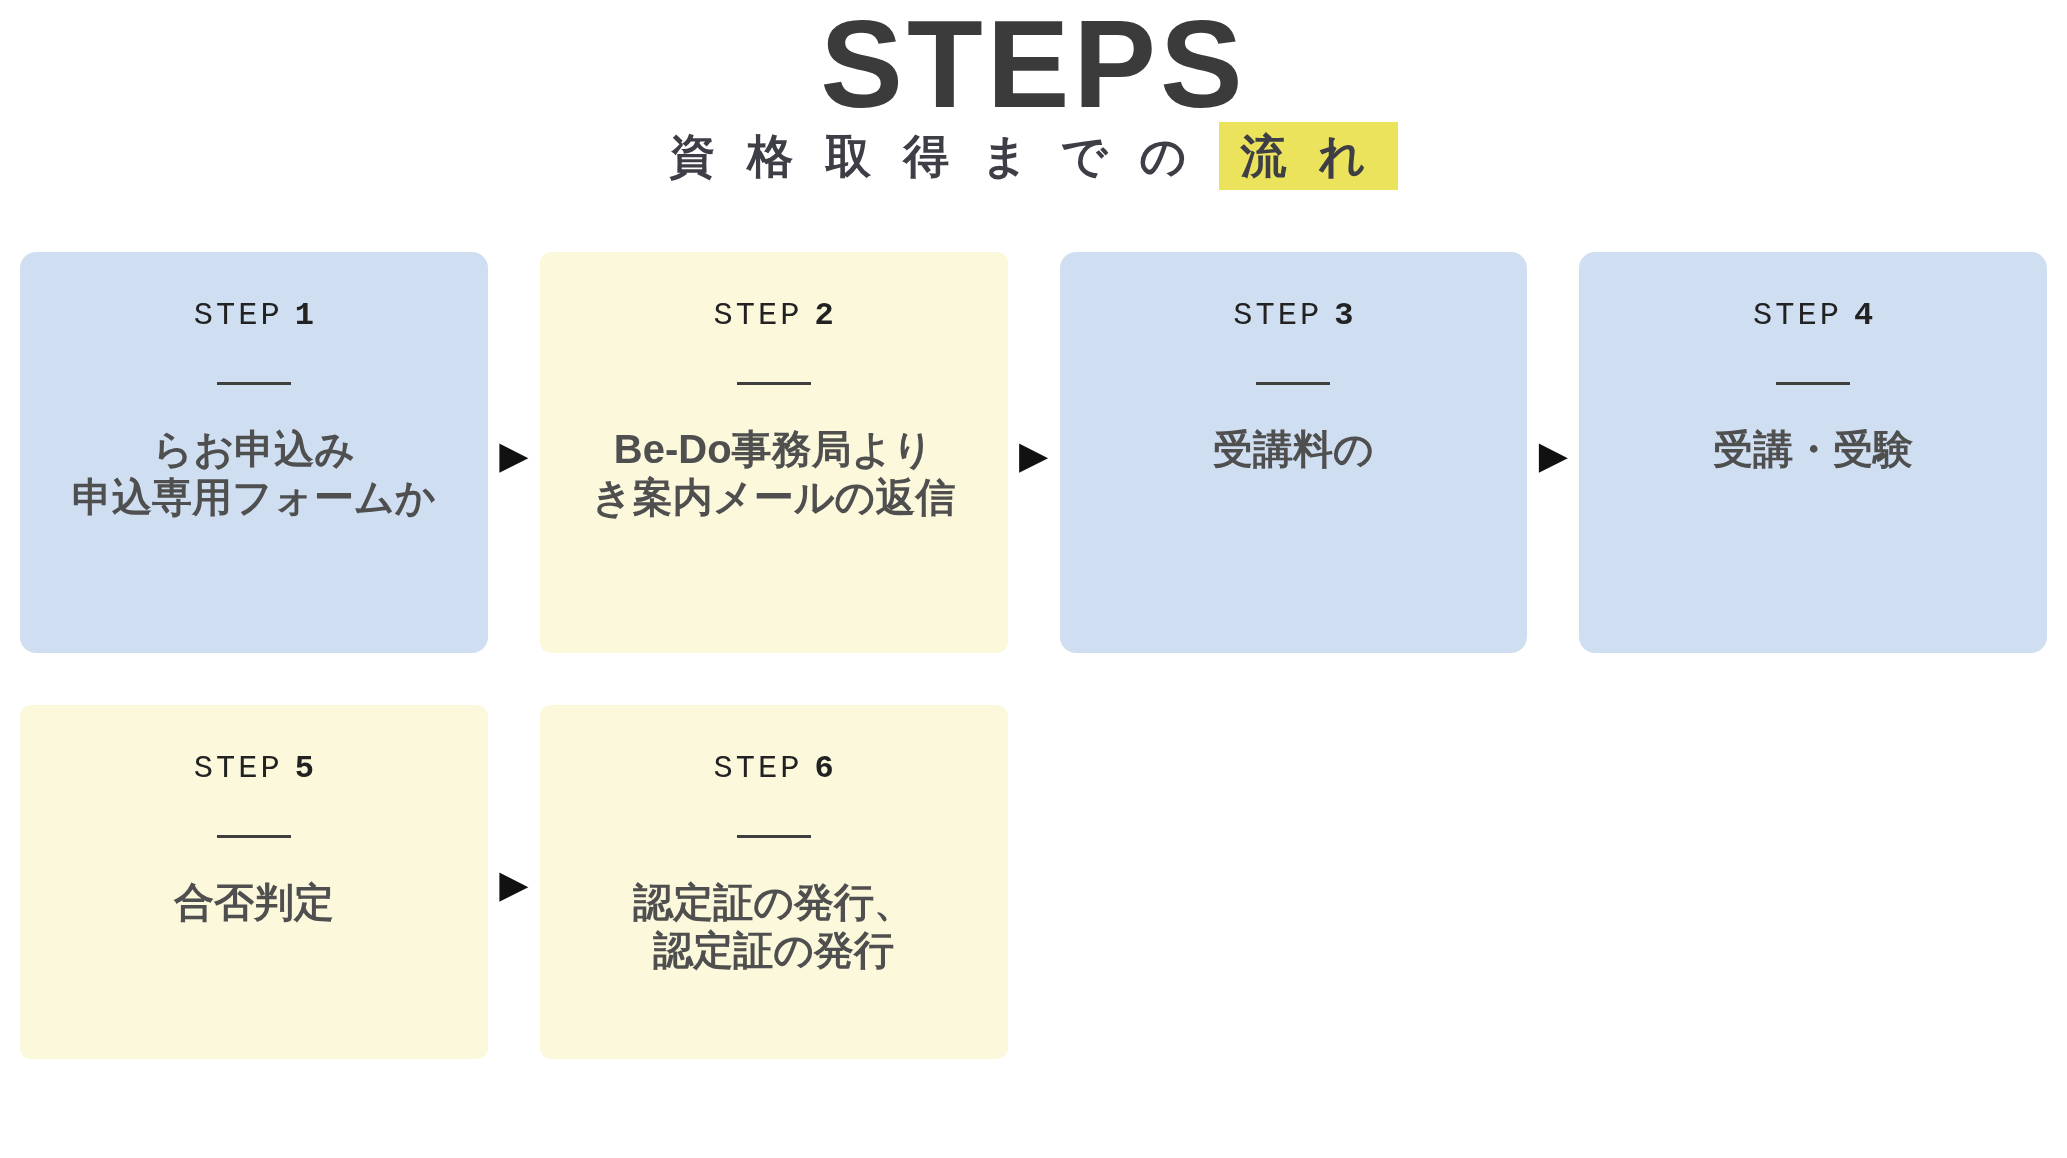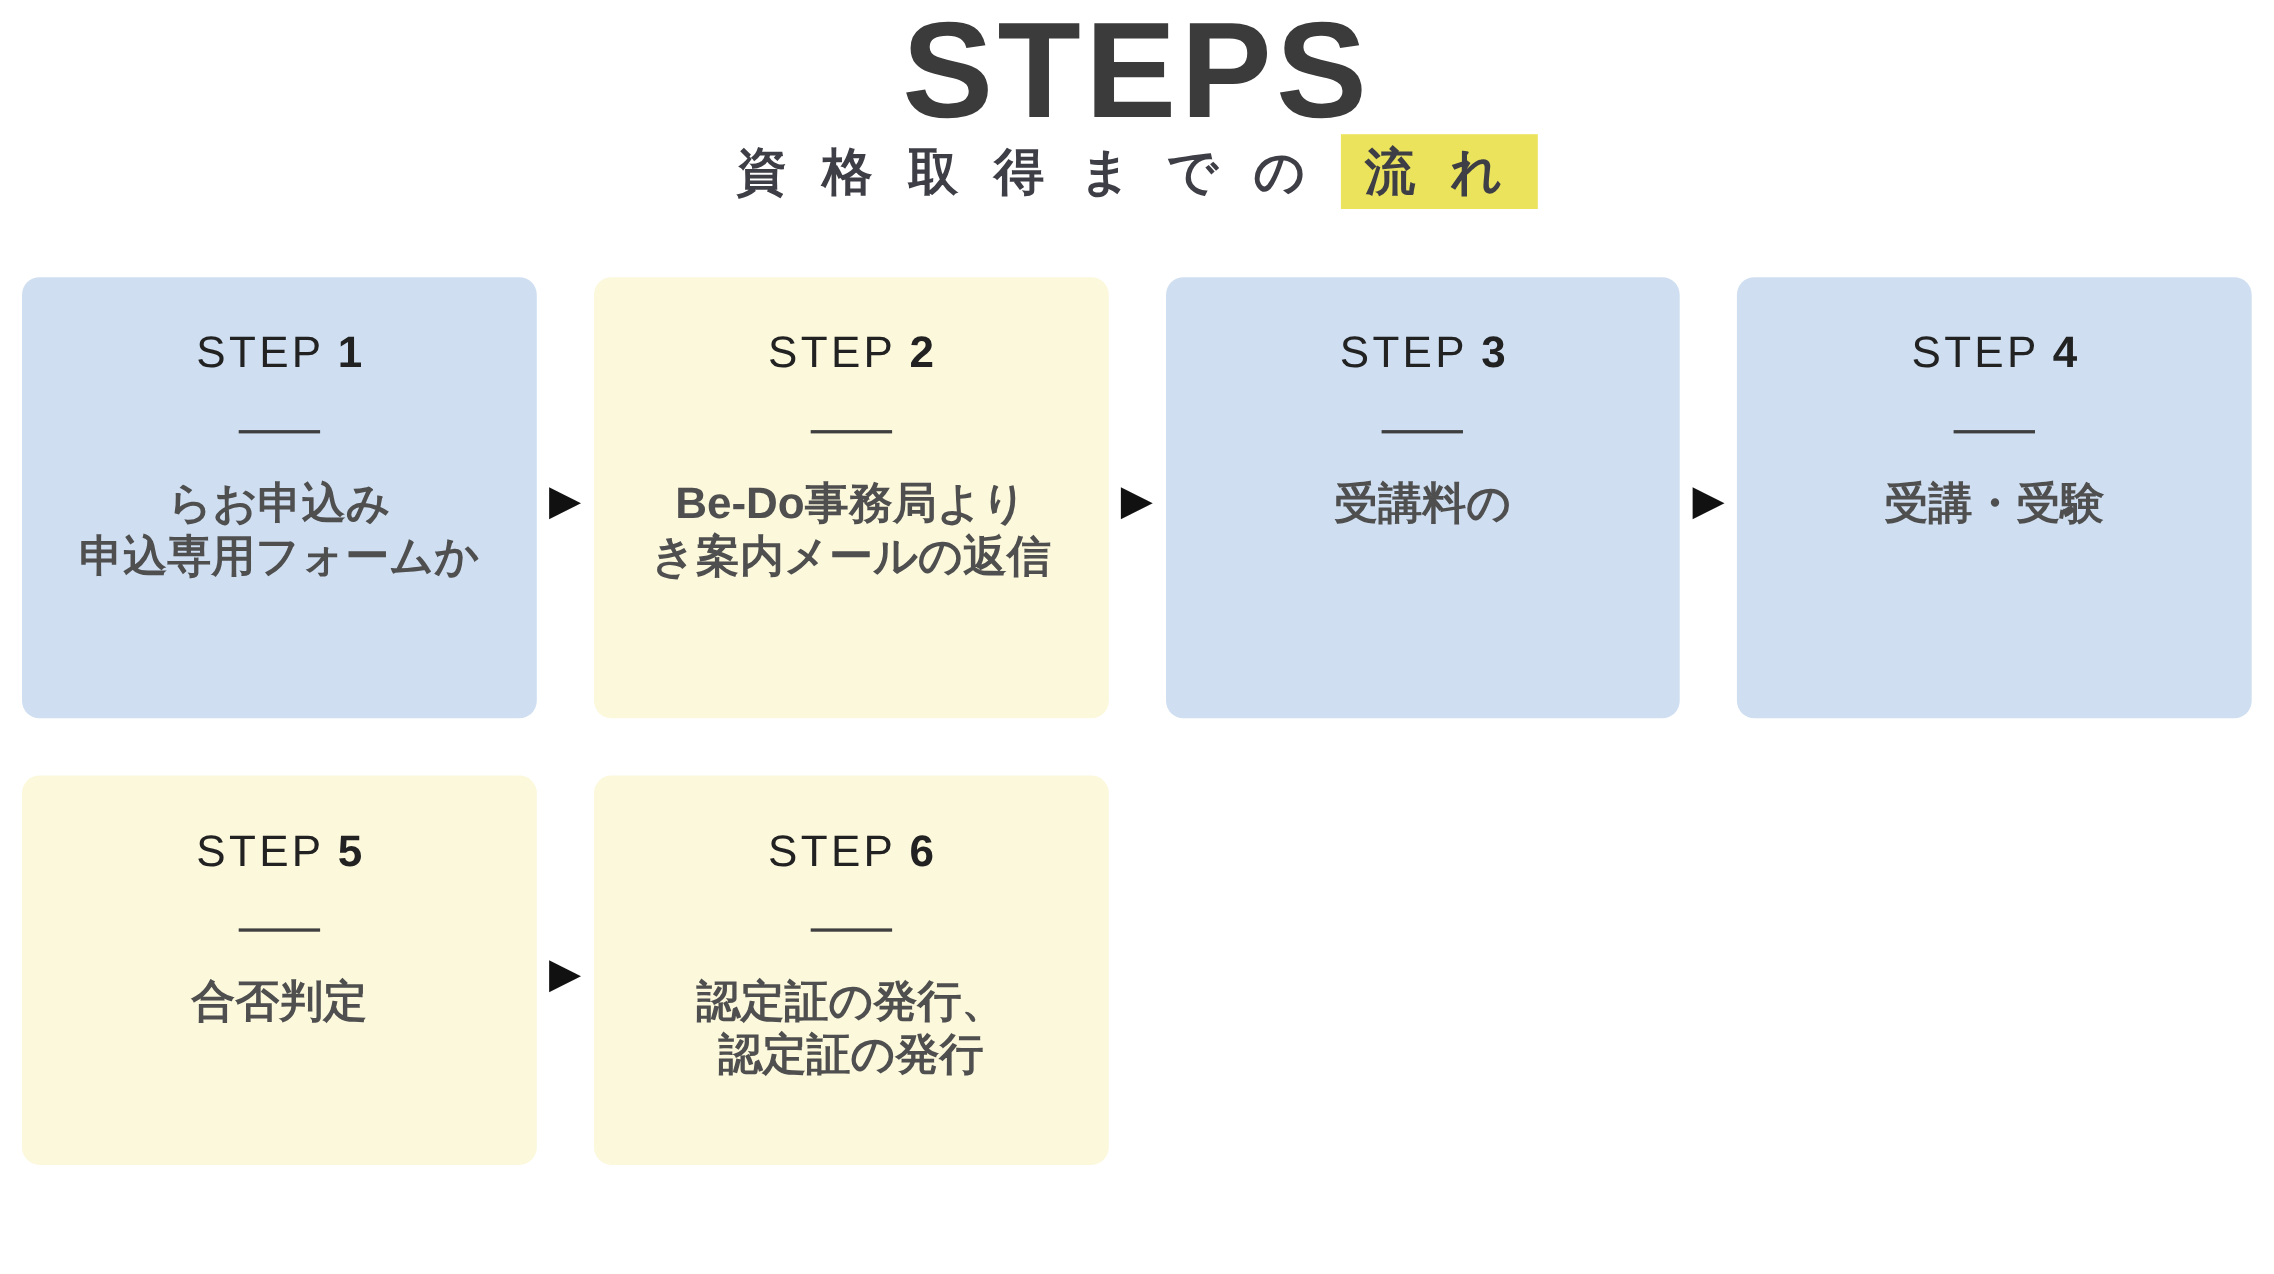--- a/index.html
+++ b/index.html
@@ -51,29 +51,30 @@
   }
 
   .card{
     border-radius:16px;
     display:flex;
     flex-direction:column;
     align-items:center;
     padding-top:46px;
   }
   .card.blue{background:var(--card-blue);}
-  .card.yellow{background:var(--card-yellow);}
+  .card.yellow{background:var(--card-yellow);border-radius:11px;}
 
   .step-label{
-    font-size:40px;
+    font-size:32px;
     line-height:1.15;
     letter-spacing:3px;
     font-weight:400;
     color:var(--step-text);
     white-space:nowrap;
+    font-family:Liberation Mono, monospace;
   }
   .step-label .num{
     font-weight:800;
     margin-left:12px;
     letter-spacing:0;
   }
 
   .divider{
     width:74px;
     height:3px;

